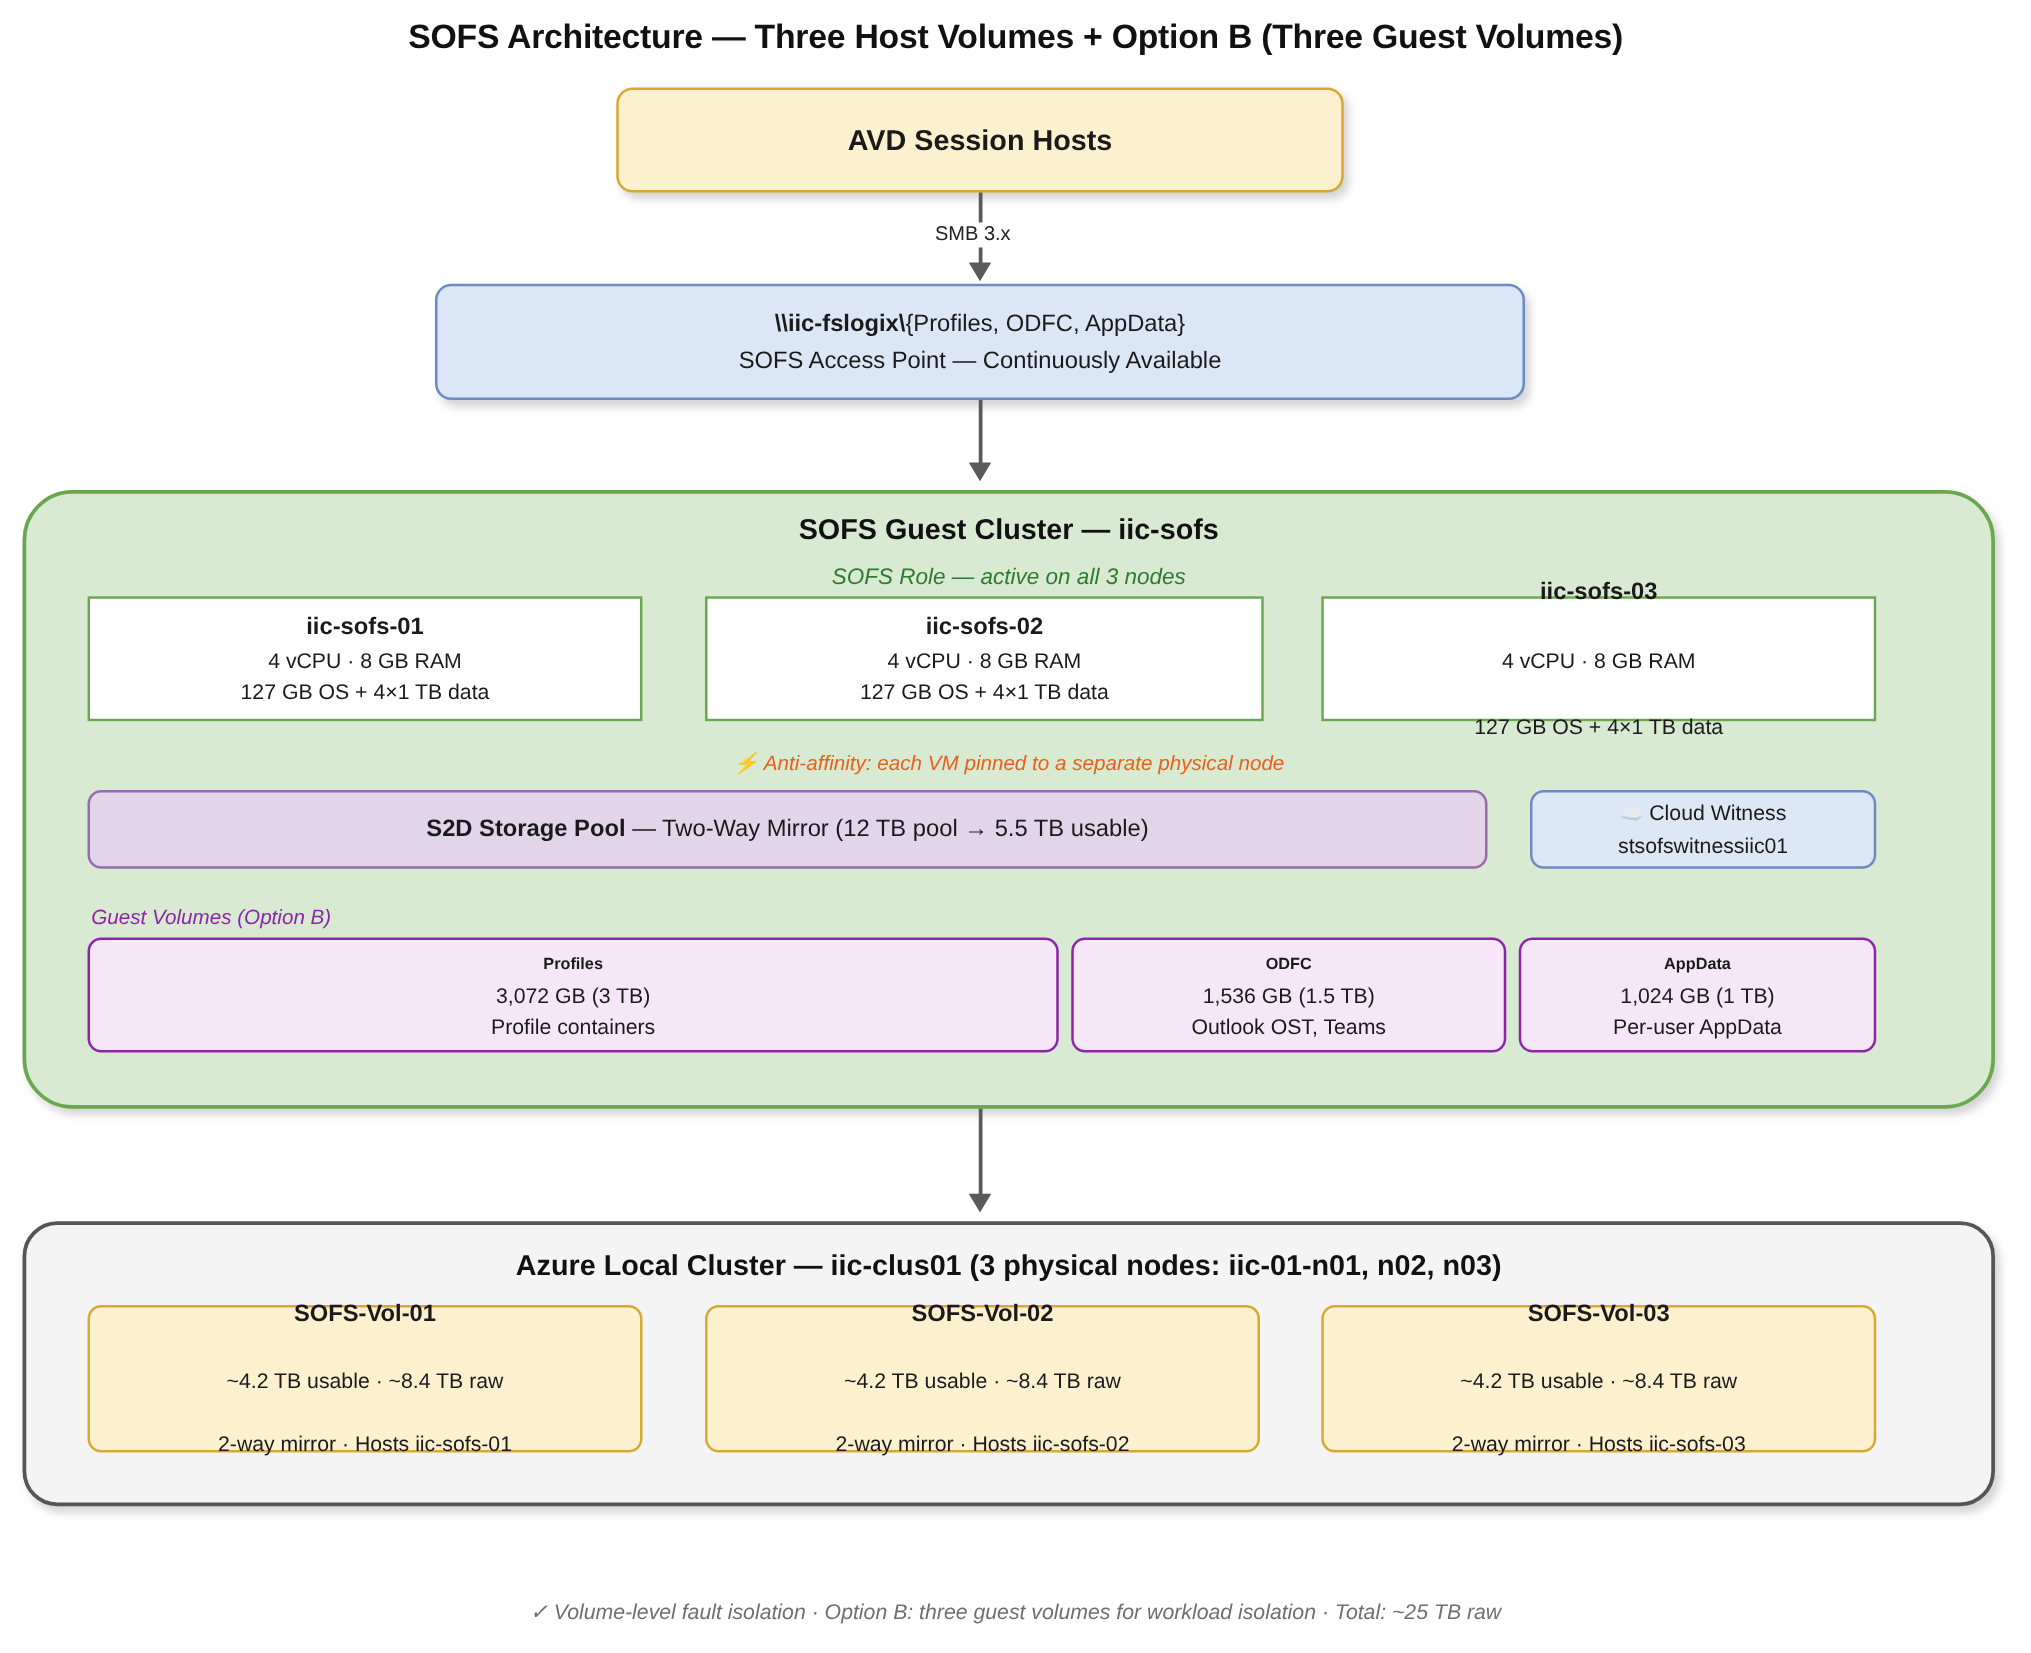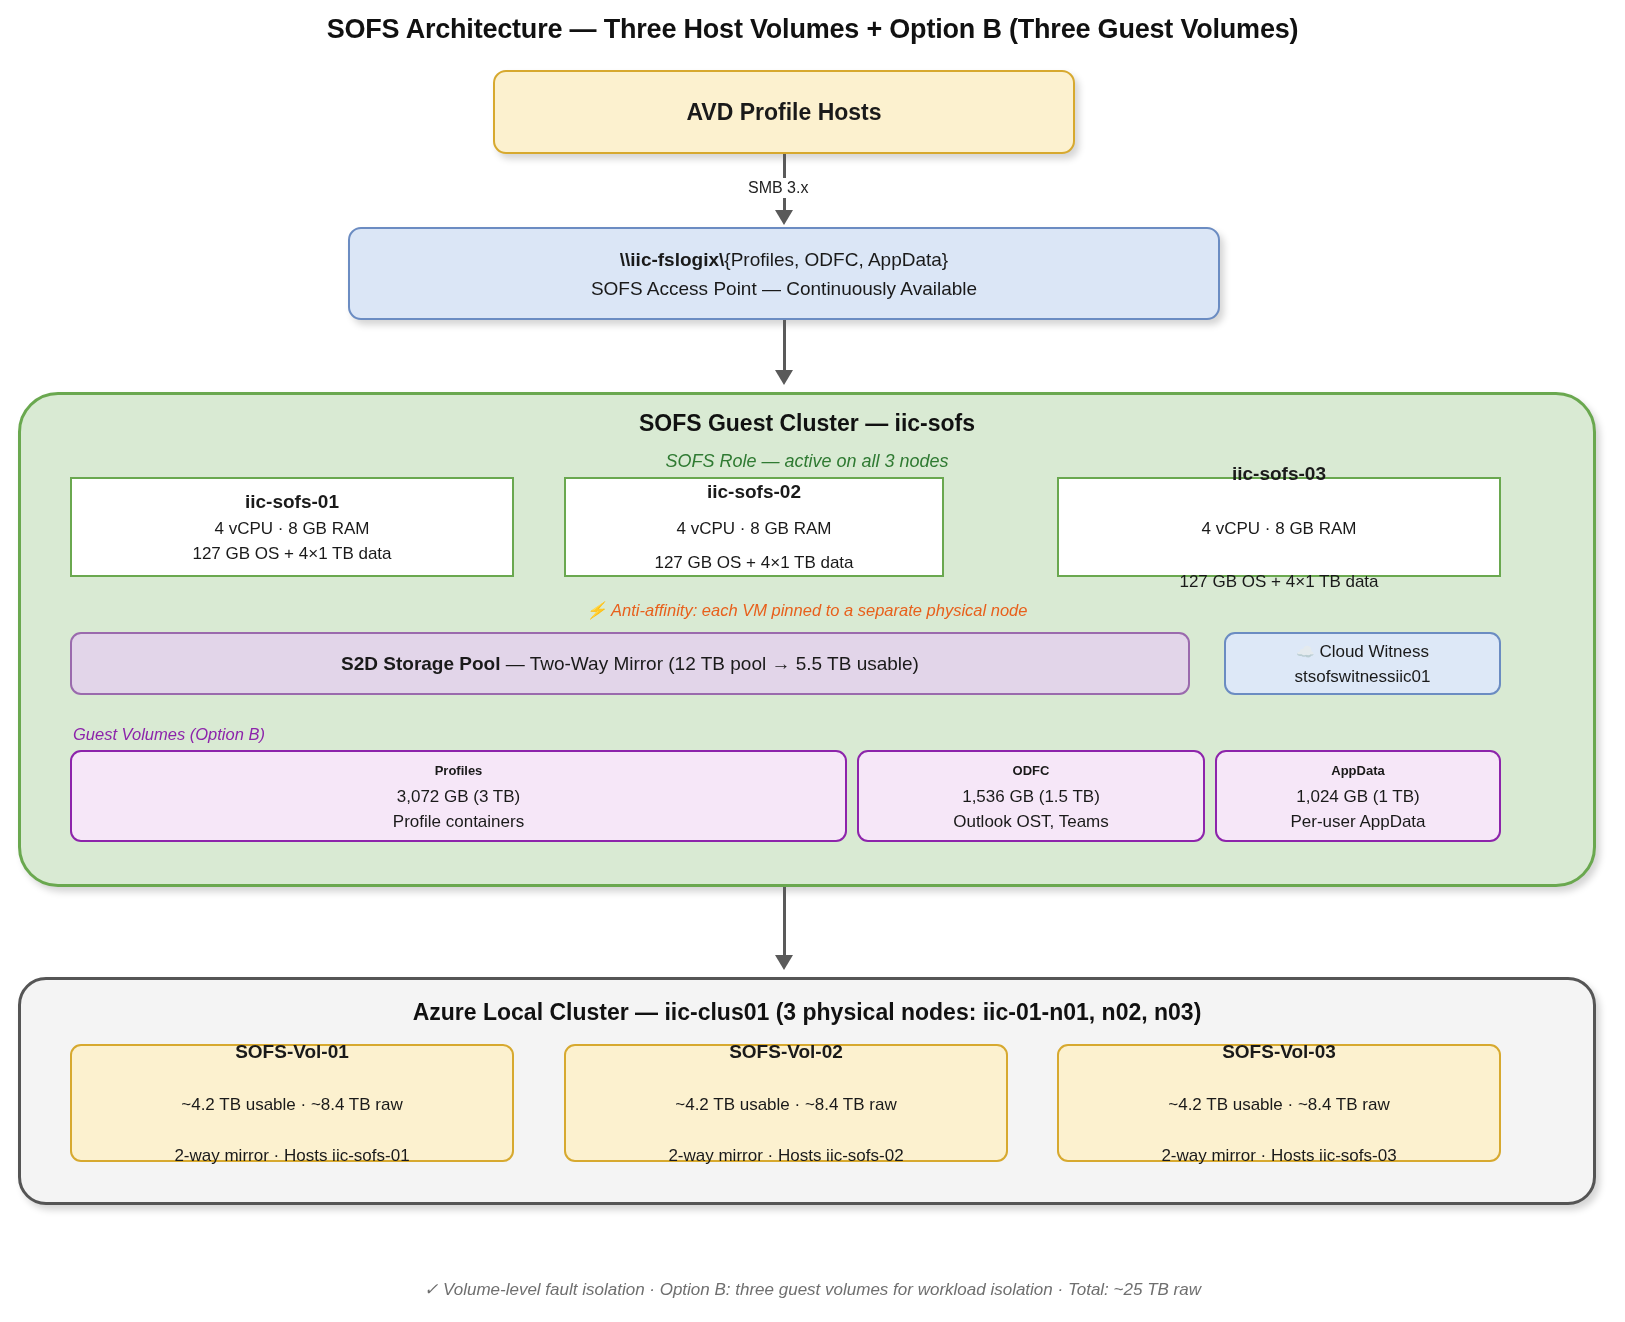--- a/index.html
+++ b/index.html
@@ -158,21 +158,21 @@
 
   .vmnode {
     top: 82px;
     height: 100px;
     font-size: 17px;
     line-height: 25px;
     border-radius: 0;
     border-width: 2px;
   }
   #vm-1 { left: 49px; width: 444px; }
-  #vm-2 { left: 543px; width: 380px; justify-content: space-between; }
+  #vm-2 { left: 543px; width: 447px; }
   #vm-3 { left: 1036px; width: 444px; gap: 28px; }
   .vmnode .ttl { font-size: 19px; margin-bottom: 2px; }
 
   #anti-affinity {
     position: absolute;
     top: 206px; left: 0; width: 100%;
     text-align: center;
     font-size: 16.5px;
     font-style: italic;
     color: #e8601c;
@@ -258,21 +258,21 @@
   }
 </style>
 </head>
 <body>
 
 <div class="page">
 
   <div class="title">SOFS Architecture — Three Host Volumes + Option B (Three Guest Volumes)</div>
 
   <div class="node amber shadowed" id="avd-box">
-    <div class="ttl">AVD Profile Hosts</div>
+    <div class="ttl">AVD Session Hosts</div>
   </div>
 
   <div class="conn" style="left:783px; top:154px; height:58px;"></div>
   <div class="arrowhead" style="left:775px; top:210px;"></div>
   <div class="conn-label" style="left:744px; top:178px;">SMB 3.x</div>
 
   <div class="node blue shadowed" id="share-box">
     <div class="ln1"><b>\\iic-fslogix\</b><span>{Profiles, ODFC, AppData}</span></div>
     <div class="ln2">SOFS Access Point — Continuously Available</div>
   </div>

